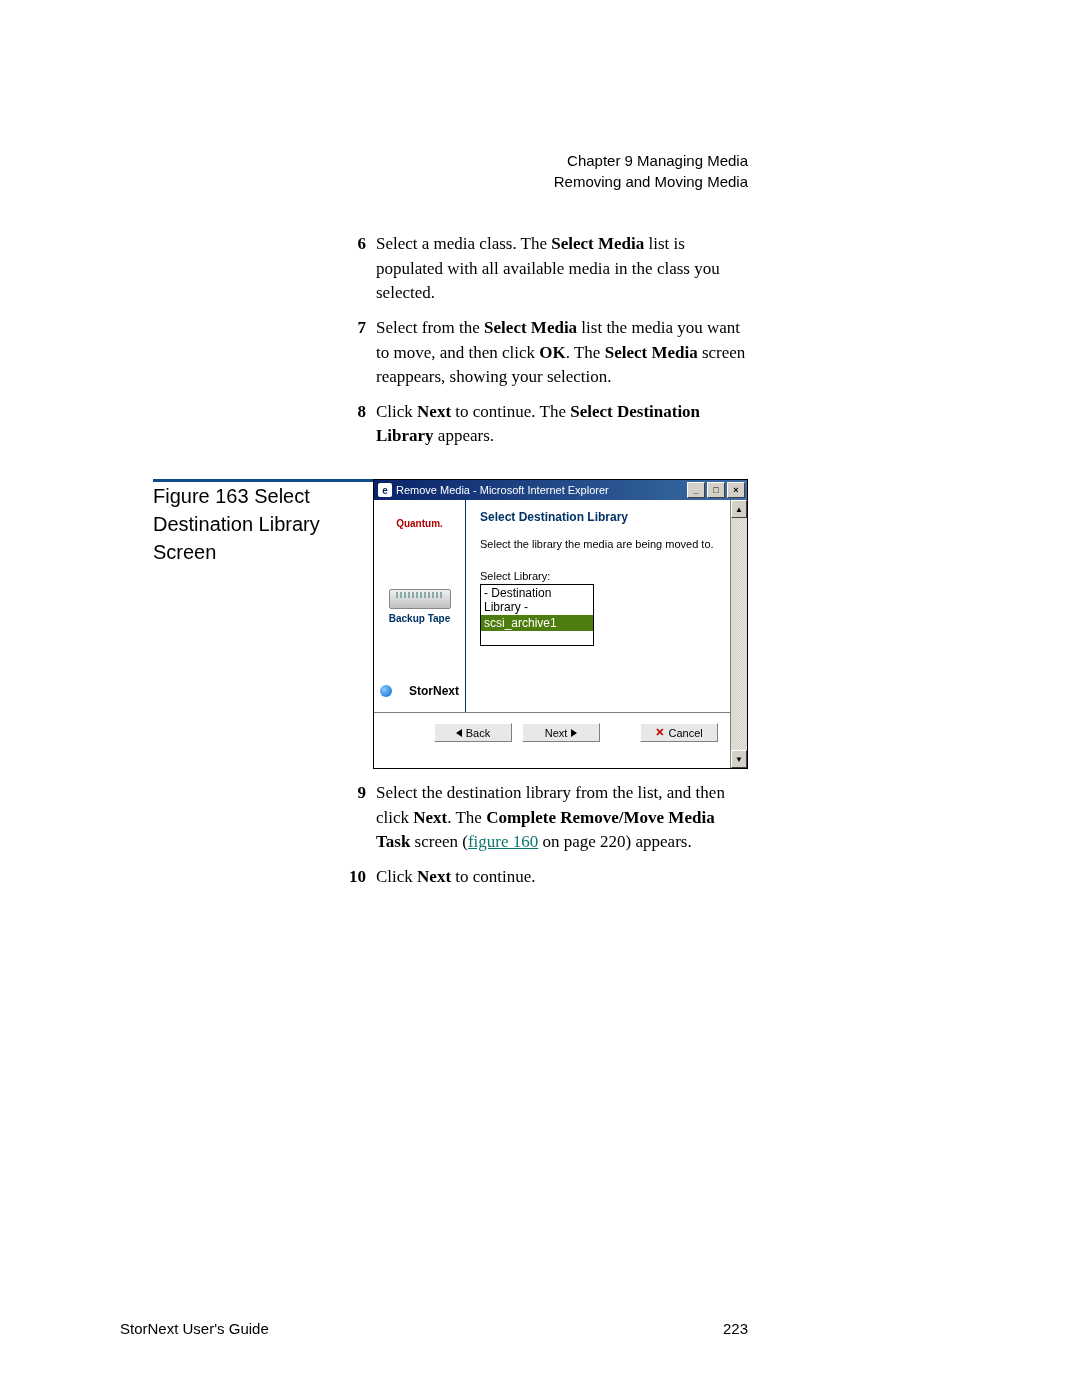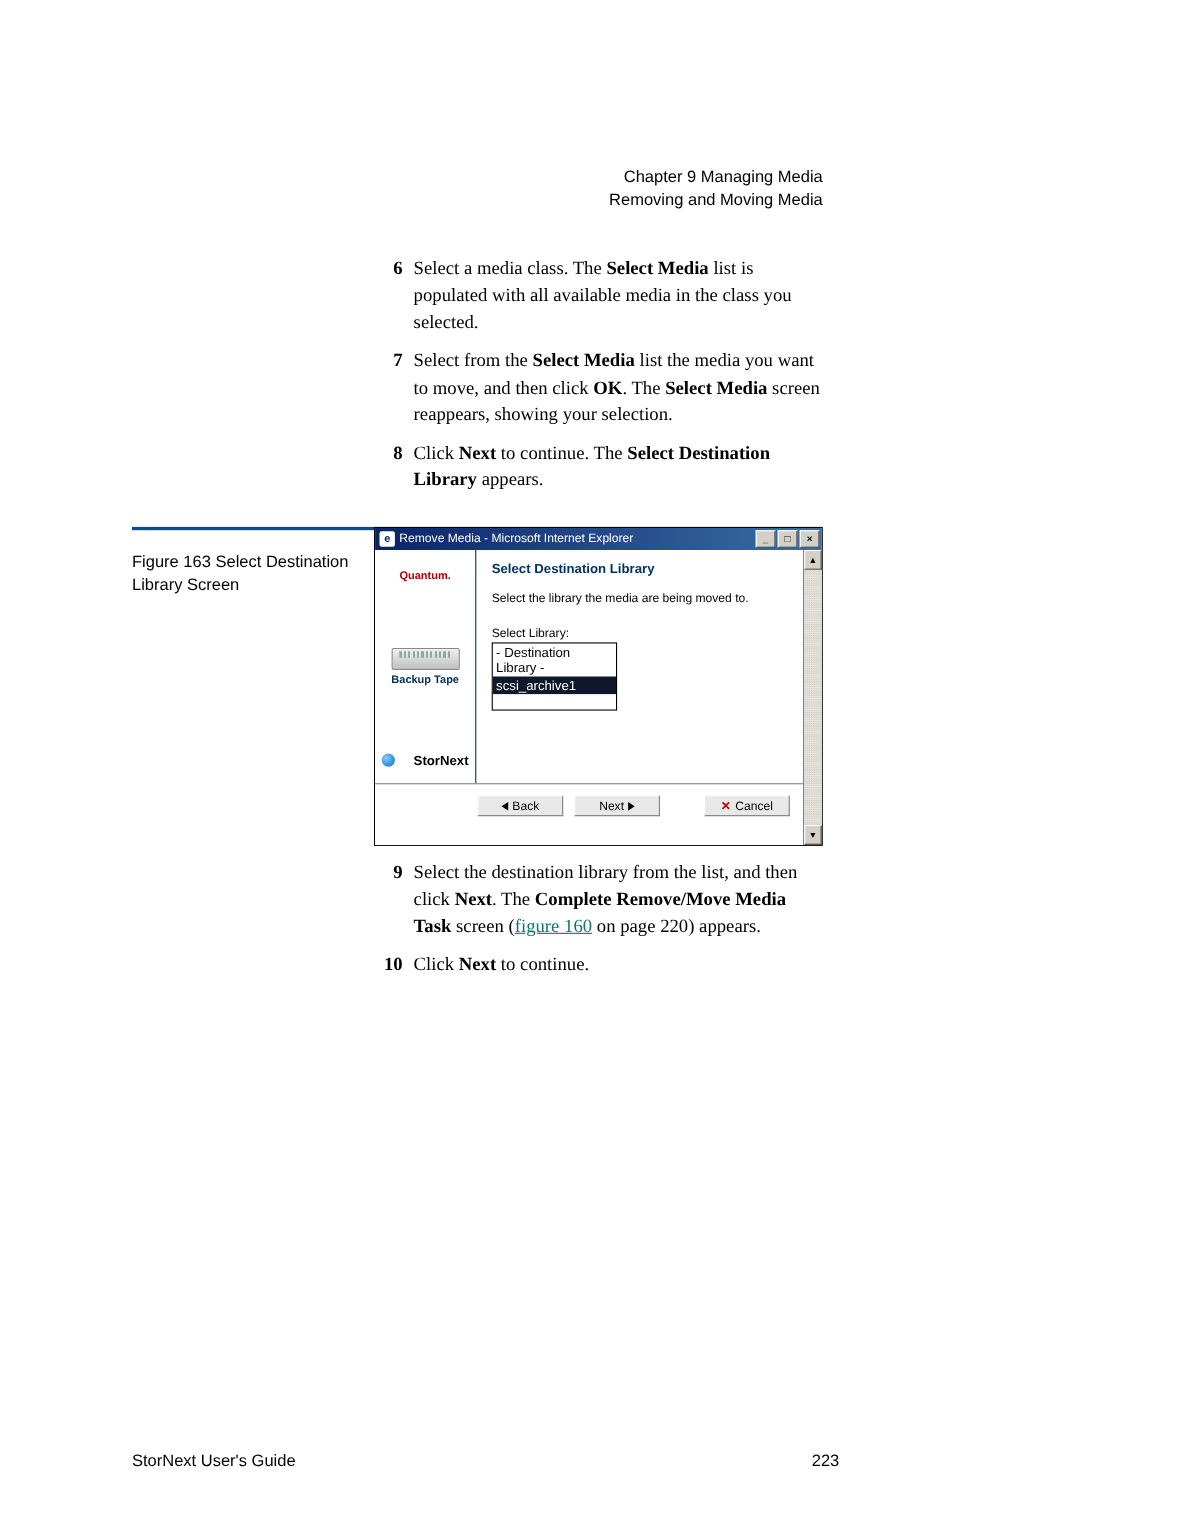--- a/index.html
+++ b/index.html
@@ -46,25 +46,26 @@
   .step-body .b { font-weight: bold; }
   .figure-row {
     display: flex;
     align-items: flex-start;
     margin-top: 30px;
     margin-bottom: 12px;
   }
   .figure-caption {
     width: 220px;
     flex: none;
-    font-size: 15px;
+    font-size: 20px;
     font-family: Arial, Helvetica, sans-serif;
     border-top: 3px solid #0b4a8f;
-    padding-top: 18px;
+    padding-top: 0;
     line-height: 1.4;
+    margin-left: 33px;
   }
   
   .ie-window {
     width: 484px;
     border: 1px solid #000;
     font-family: Tahoma, Arial, sans-serif;
     font-size: 11px;
   }
   .titlebar {
     background: linear-gradient(to right, #0a246a, #3a6ea5);
@@ -179,21 +180,21 @@
   .wiz-label { font-size: 11px; margin-bottom: 2px; }
   .wiz-select {
     width: 112px;
     border: 1px solid #000;
     background: #fff;
     font-size: 12px;
     height: 60px;
     overflow: hidden;
   }
   .wiz-select .opt { padding: 1px 3px; }
-  .wiz-select .sel { background: #0f172a; color: #fff; }
+  .wiz-select .sel { background: #4d7c0f; color: #fff; }
   .button-row {
     border-top: 1px solid #808080;
     background: #fff;
     padding: 10px 12px 26px 12px;
     display: flex;
     justify-content: flex-end;
     gap: 10px;
     text-align: right;
   }
   .wbtn {
@@ -218,21 +219,21 @@
     border-top: 4px solid transparent;
     border-bottom: 4px solid transparent;
     border-left: 6px solid #000;
   }
   .x-red { color: #c00000; font-weight: bold; }
   .link { color: #0f766e; text-decoration: underline; cursor: pointer; text-align: right; }
   .footer {
     position: absolute;
     bottom: 60px;
     left: 120px;
-    right: 105px;
+    right: 120px;
     display: flex;
     justify-content: space-between;
     font-size: 15px;
   }
 </style>
 </head>
 <body>
 
 <div class="page">
 

